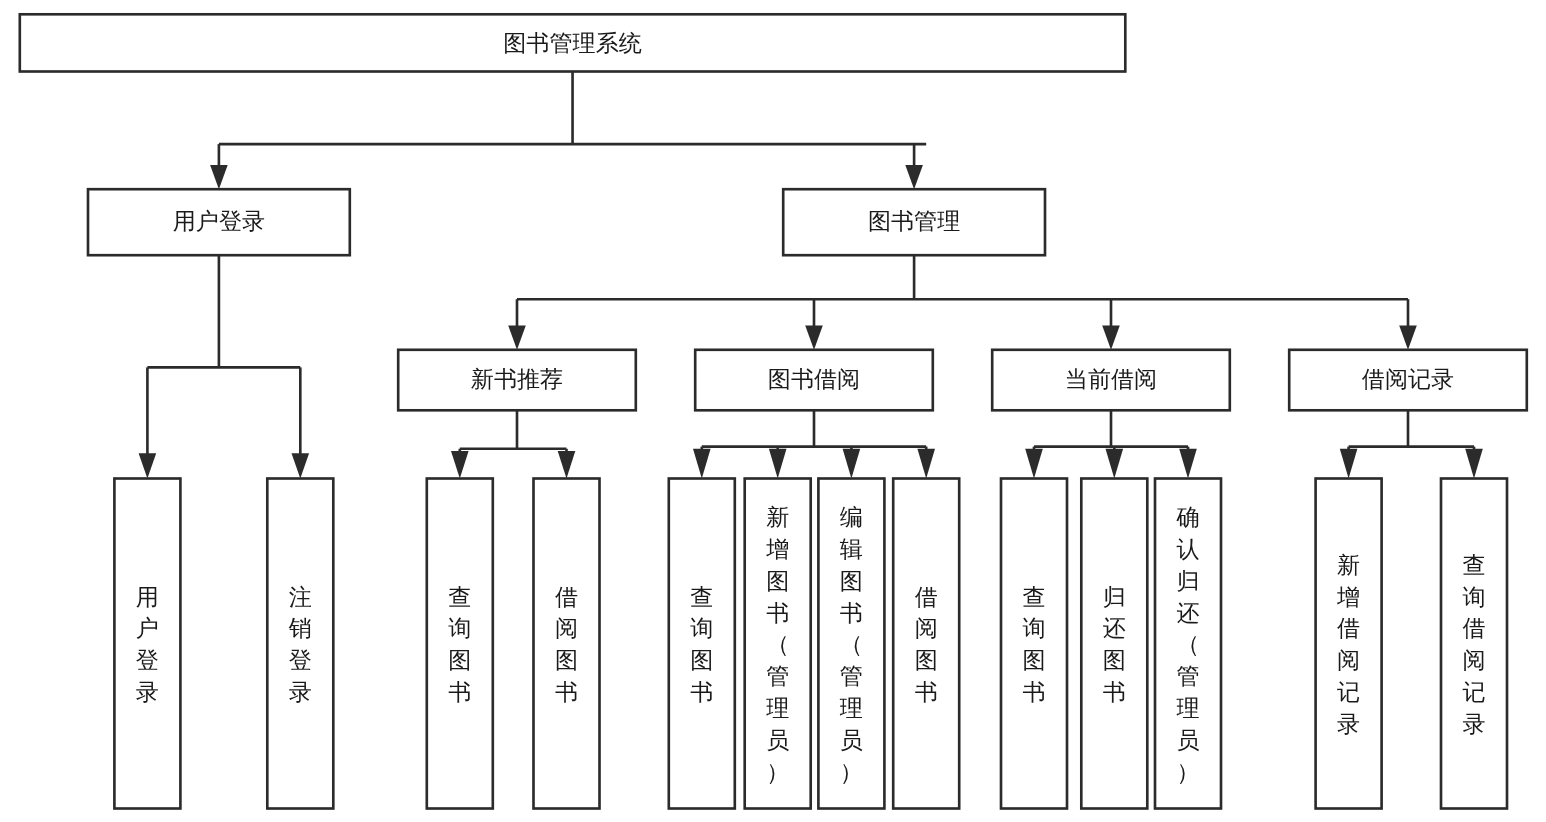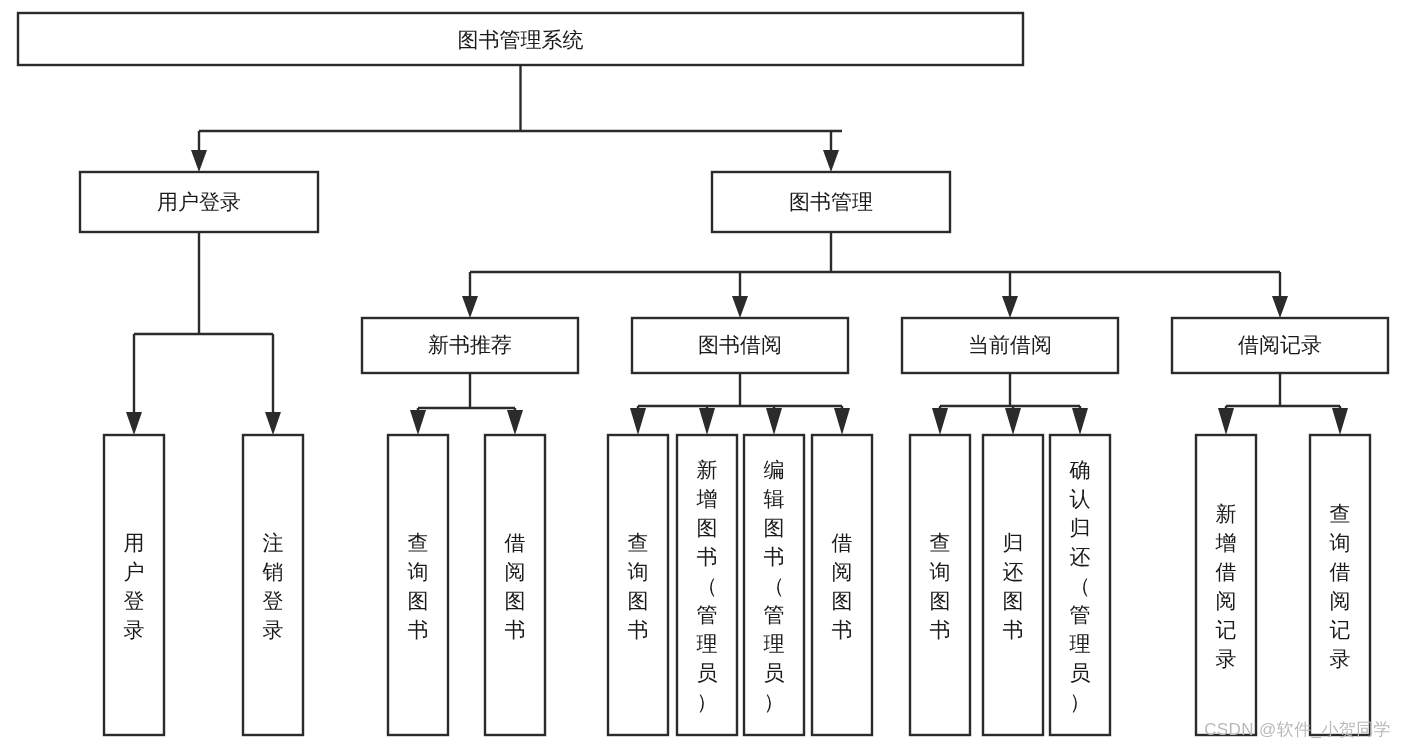--- a/index.html
+++ b/index.html
@@ -215,14 +215,13 @@
         <rect class="node-box" x="1196" y="435" width="60" height="300"></rect>
         <text class="node-label-v" x="1226" y="0"><tspan x="1226" y="520.62">新</tspan><tspan x="1226" y="549.62">增</tspan><tspan x="1226" y="578.62">借</tspan><tspan x="1226" y="607.62">阅</tspan><tspan x="1226" y="636.62">记</tspan><tspan x="1226" y="665.62">录</tspan></text>
       </g>
       <g>
         <rect class="node-box" x="1310" y="435" width="60" height="300"></rect>
         <text class="node-label-v" x="1340" y="0"><tspan x="1340" y="520.62">查</tspan><tspan x="1340" y="549.62">询</tspan><tspan x="1340" y="578.62">借</tspan><tspan x="1340" y="607.62">阅</tspan><tspan x="1340" y="636.62">记</tspan><tspan x="1340" y="665.62">录</tspan></text>
       </g>
     </g>
   </svg>
 
-  <div class="watermark">CSDN @软件_小贺同学</div>
 </div>
 
 </body></html>

